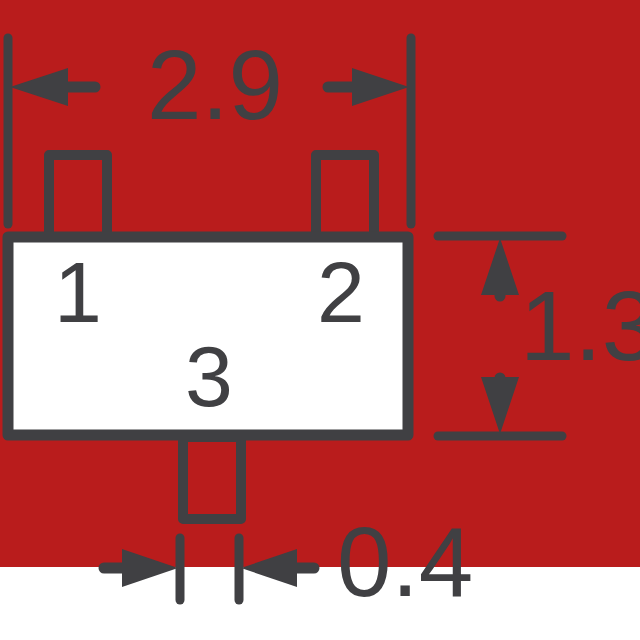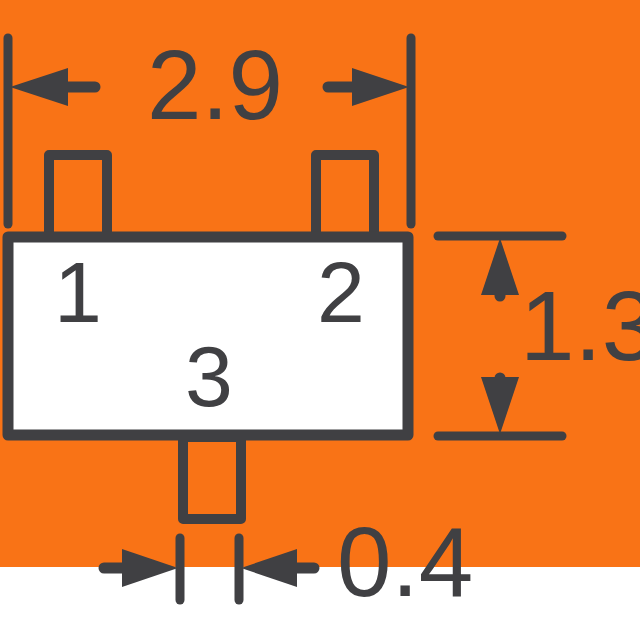--- a/index.html
+++ b/index.html
@@ -10,21 +10,21 @@
   body {
     width: 640px;
     height: 640px;
     overflow: hidden;
     font-family: "Liberation Sans", sans-serif;
   }
   #drawing-root {
     position: relative;
     width: 640px;
     height: 567px;
-    background: #f97316;
+    background: #b91c1c;
   }
   svg#package-drawing {
     display: block;
     width: 640px;
     height: 640px;
   }
   .dim-text {
     font-family: "Liberation Sans", sans-serif;
     font-weight: 400;
     fill: #404043;

